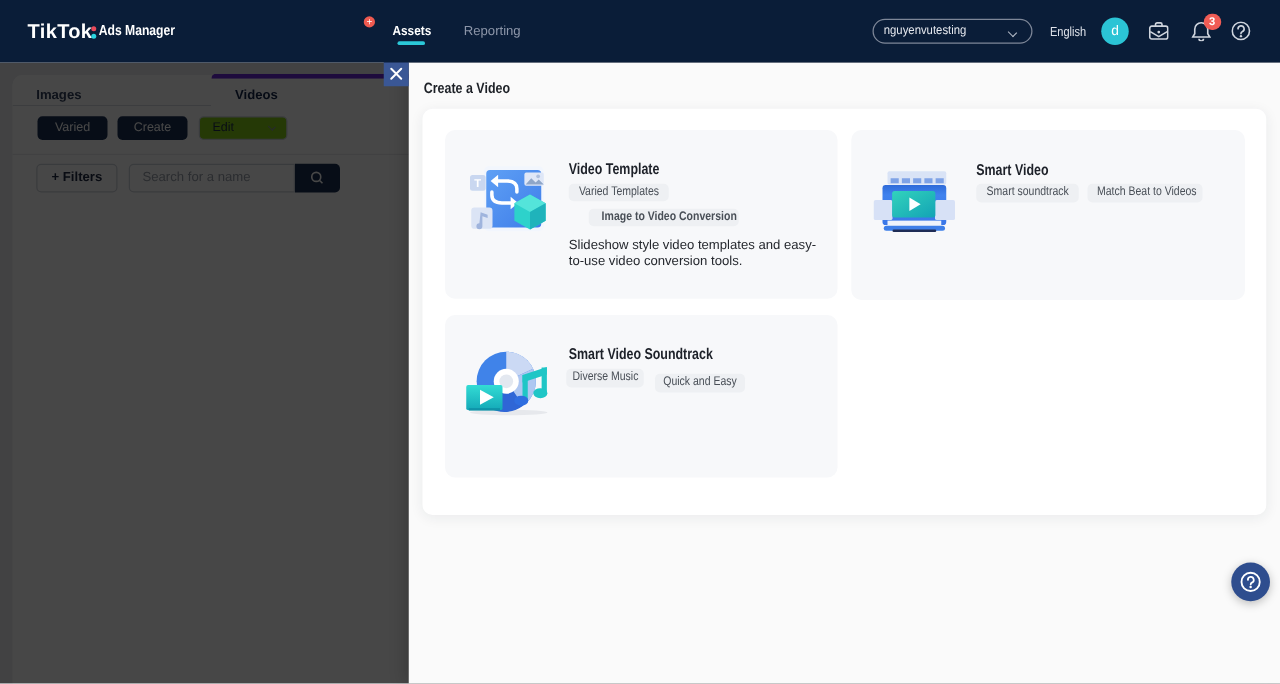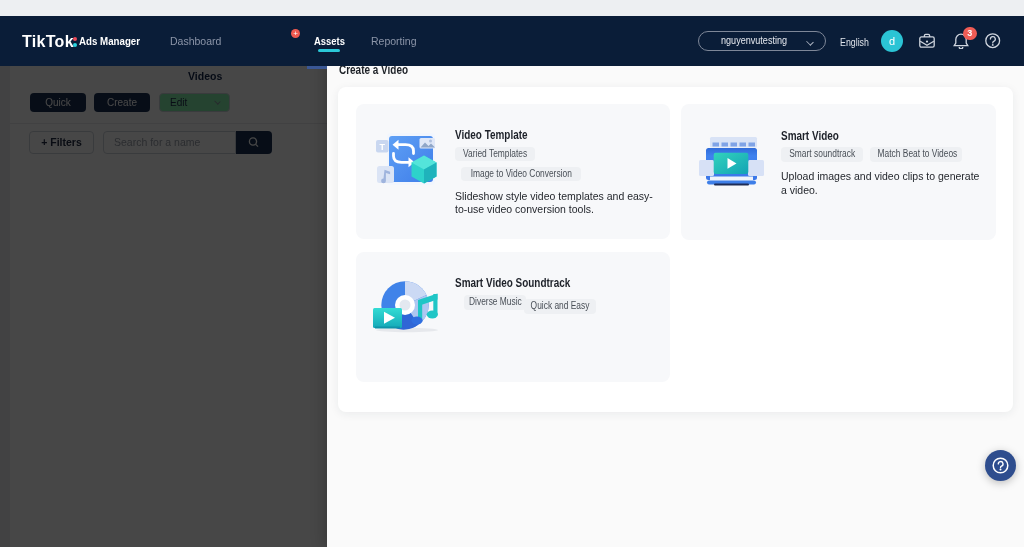--- a/index.html
+++ b/index.html
@@ -1,49 +1,49 @@
 <!DOCTYPE html>
 <html><head>
 <meta charset="utf-8">
 <style>
 * { margin:0; padding:0; box-sizing:border-box; }
 html,body { width:1024px; height:547px; overflow:hidden; font-family:"Liberation Sans", sans-serif; }
 #stage { position:relative; width:1024px; height:547px; background:#edeff2; overflow:hidden; }
 
 
-#header { position:absolute; left:0; top:0; width:1024px; height:50px; background:#0a1d38; z-index:30;margin-top:16px; }
+#header { position:absolute; left:0; top:0; width:1024px; height:50px; background:#0a1d38; z-index:30; }
 #logo { position:absolute; left:22px; top:17px; color:#fff; font-size:16px; font-weight:bold; letter-spacing:0.3px; }
 #colon i { position:absolute; left:72.5px; width:4px; height:4px; border-radius:50%; }
 #colon i.t { top:20.5px; background:#ea4a5a; }
 #colon i.b { top:26.5px; background:#2ad4e0; }
 #brandsub { position:absolute; left:79px; top:19px; color:#fff; font-size:11.5px; font-weight:bold; transform:scaleX(0.845); transform-origin:left top; white-space:nowrap; }
 .nav { position:absolute; top:0; height:50px; line-height:50px; font-size:10.5px; color:#8c95a8; }
 #nav-dash { left:170px; }
 #nav-camp { left:244px; }
 #nav-assets { left:314px; color:#fff; font-weight:bold; transform:scaleX(0.9); transform-origin:left center; }
 #nav-rep { left:371px; }
 #assets-underline { position:absolute; left:318px; top:33px; width:22px; height:2.5px; background:#2bc8d8; border-radius:2px; }
 #camp-badge { position:absolute; left:291px; top:12.5px; width:9px; height:9px; background:#ef5a50; border-radius:50%; color:#fff; font-size:8px; line-height:9px; text-align:center; }
-#userpill { position:absolute; left:698px; top:15px; width:128px; height:20px; border:1px solid #7e8798; border-radius:10px; color:#e6e9ef; font-size:10px; line-height:18px; padding-left:22px; }
+#userpill { position:absolute; left:698px; top:15px; width:128px; height:20px; border:1px solid #7e8798; border-radius:10px; color:#e6e9ef; font-size:10px; line-height:18px; padding-left:8px; }
 #userpill .txt { display:inline-block; transform:scaleX(0.907); transform-origin:left center; }
 #userpill .chev { position:absolute; right:12px; top:6.5px; width:6px; height:6px; border-right:1.4px solid #aeb5c2; border-bottom:1.4px solid #aeb5c2; transform:rotate(45deg) scaleY(0.8); }
 #lang { position:absolute; left:840px; top:19.5px; color:#dfe3ea; font-size:10.5px; transform:scaleX(0.84); transform-origin:left top; }
 #avatar { position:absolute; left:881px; top:14px; width:22px; height:22px; background:#2bc4d5; border-radius:50%; color:#fff; font-size:11px; text-align:center; line-height:22px; }
 .hicon { position:absolute; }
 #bell-badge { position:absolute; left:963px; top:10.5px; width:13.5px; height:13.5px; background:#f05c55; border-radius:50%; color:#fff; font-size:9px; font-weight:bold; line-height:13.5px; text-align:center; z-index:2; }
 
 
 #page { position:absolute; left:0; top:50px; width:1024px; height:497px; background:#eceef1; }
 #panel { position:absolute; left:10px; top:10px; width:1004px; height:487px; background:#fff; border-radius:8px 8px 0 0; }
 #tab-images { position:absolute; left:0; top:0; width:159px; height:24.5px; background:#fff; border-bottom:1px solid #d8dbe0; border-radius:8px 0 0 0; color:#33415e; font-size:10.5px; font-weight:bold; padding:9.5px 0 0 19px; }
-#tab-videos { position:absolute; left:159px; top:-1.5px; width:171px; height:27.5px; background:#fff; border-top:4px solid #4d7c0f; border-radius:4px 4px 0 0; color:#14264a; font-size:10.5px; font-weight:bold; padding:7px 0 0 19px; }
+#tab-videos { position:absolute; left:159px; top:-1.5px; width:171px; height:27.5px; background:#fff; border-top:4px solid #6d28d9; border-radius:4px 4px 0 0; color:#14264a; font-size:10.5px; font-weight:bold; padding:7px 0 0 19px; }
 .btn-dark { position:absolute; background:#1c3154; border-radius:4px; color:#fff; font-size:10px; text-align:center; }
 #btn-upload { left:20px; top:33px; width:56px; height:19px; line-height:19px; }
 #btn-create { left:84px; top:33px; width:56px; height:19px; line-height:19px; }
-#btn-edit { position:absolute; left:149px; top:33px; width:71px; height:19px; border:1px solid #ced3da; border-radius:4px; background:#86efac; color:#1f2d4d; font-size:10px; line-height:17px; padding-left:10px; }
+#btn-edit { position:absolute; left:149px; top:33px; width:71px; height:19px; border:1px solid #ced3da; border-radius:4px; background:#84cc16; color:#1f2d4d; font-size:10px; line-height:17px; padding-left:10px; }
 #btn-edit .chev { position:absolute; right:9px; top:5px; width:5px; height:5px; border-right:1.3px solid #8b93a2; border-bottom:1.3px solid #8b93a2; transform:rotate(45deg) scaleY(0.8); }
 #divider { position:absolute; left:0; top:63px; width:1004px; height:1px; background:#e8eaed; }
 #btn-filters { position:absolute; left:19px; top:71px; width:65px; height:23px; border:1px solid #ced3da; border-radius:4px; background:#fff; color:#222c44; font-size:10.5px; font-weight:bold; line-height:21px; text-align:center; }
 #search-input { position:absolute; left:93px; top:71px; width:133px; height:23px; border:1px solid #ced3da; border-radius:4px 0 0 4px; background:#fff; color:#9aa0ab; font-size:10.5px; line-height:21px; padding-left:10px; }
 #search-btn { position:absolute; left:226px; top:71px; width:36px; height:23px; background:#1c3154; border-radius:0 4px 4px 0; }
 
 #dim { position:absolute; left:0; top:50px; width:1024px; height:497px; background:rgba(0,0,0,0.72); z-index:10; }
 
 
 #drawer { position:absolute; left:327px; top:50px; width:697px; height:497px; background:#fafafa; z-index:20; box-shadow:-4px 0 12px rgba(0,0,0,0.18); }
@@ -62,22 +62,23 @@
 
 #close-btn { position:absolute; left:307px; top:49px; width:20px; height:20px; background:#3a5795; z-index:25; }
 #help-btn { position:absolute; left:985px; top:450px; width:31px; height:31px; background:#2e4d8e; border-radius:50%; z-index:25; box-shadow:0 2px 8px rgba(0,0,0,0.25); }
 </style>
 </head>
 <body>
 <div id="stage">
 
   <div id="page">
     <div id="panel">
+      <div id="tab-images">Images</div>
       <div id="tab-videos">Videos</div>
-      <div id="btn-upload" class="btn-dark">Quick</div>
+      <div id="btn-upload" class="btn-dark">Varied</div>
       <div id="btn-create" class="btn-dark">Create</div>
       <div id="btn-edit">Edit<span class="chev"></span></div>
       <div id="divider"></div>
       <div id="btn-filters">+ Filters</div>
       <div id="search-input">Search for a name</div>
       <div id="search-btn">
         <svg width="36" height="23" viewBox="0 0 36 23">
             <circle cx="17" cy="10.5" r="3.6" fill="none" stroke="#fff" stroke-width="1.3"></circle>
             <line x1="19.7" y1="13.4" x2="22" y2="15.6" stroke="#fff" stroke-width="1.3"></line>
           </svg>
@@ -114,21 +115,21 @@
 <path d="M41.5 31.5 L41.5 29 C41.5 24.2 38.5 22.7 33.5 22.7 L25 22.7" fill="none" stroke="#fff" stroke-width="2.8" stroke-linecap="round"></path>
 <path d="M26.5 17.7 L20.5 22.7 L26.5 27.7 z" fill="#fff"></path>
 <path d="M21.5 31.5 L21.5 34 C21.5 38.8 24.5 40.3 29.5 40.3 L38 40.3" fill="none" stroke="#fff" stroke-width="2.8" stroke-linecap="round"></path>
 <path d="M36.5 35.3 L42.5 40.3 L36.5 45.3 z" fill="#fff"></path>
 <path d="M52 33.5 l12.5 7 l0 14 l-12.5 7 l-12.5 -7 l0 -14 z" fill="#2dd2cb"></path>
 <path d="M52 33.5 l12.5 7 l-12.5 7 l-12.5 -7 z" fill="#54e4da"></path>
 <path d="M52 47.5 l12.5 -7 l0 14 l-12.5 7 z" fill="#1fb3bb"></path>
 </svg>
         <h3 style="top:24px;">Video Template</h3>
         <div class="tag" style="left:99px;top:42.8px;width:80px;"><span>Varied Templates</span></div>
-        <div class="tag" style="left:105px;top:62.7px;width:119.5px;"><span>Image to Video Conversion</span></div>
+        <div class="tag" style="left:115px;top:62.7px;width:119.5px;font-weight:bold;"><span>Image to Video Conversion</span></div>
         <div class="desc" style="top:85.5px;">Slideshow style video templates and easy-<br>to-use video conversion tools.</div>
       </div>
       <div id="card2" class="card">
         <svg class="cicon" style="left:17px;top:29px;" width="68" height="54" viewBox="0 0 68 54">
 <defs>
 <linearGradient id="tea2" x1="0" y1="0" x2="1" y2="1">
                 <stop offset="0" stop-color="#32d3bc"></stop>
                 <stop offset="1" stop-color="#13a3b5"></stop>
               </linearGradient>
 <linearGradient id="blu2" x1="0" y1="0" x2="0" y2="1">
@@ -144,21 +145,20 @@
 <rect x="50" y="27" width="16" height="16" rx="1.5" fill="#d7e1f6"></rect>
 <rect x="12" y="43.5" width="43" height="4" fill="#eef3fb"></rect>
 <rect x="15.7" y="19.8" width="34.6" height="21.1" rx="2" fill="url(#tea2)"></rect>
 <path d="M29.5 25 l9 5.4 l-9 5.4 z" fill="#fff"></path>
 <rect x="9" y="47.5" width="49" height="4" rx="2" fill="#3e7fe8"></rect>
 <rect x="16" y="50.5" width="35" height="2" rx="1" fill="#1e2c55"></rect>
 </svg>
         <h3 style="left:100px;top:25px;">Smart Video</h3>
         <div class="tag" style="left:100px;top:43.1px;width:82px;"><span>Smart soundtrack</span></div>
         <div class="tag" style="left:189px;top:43.1px;width:92px;"><span>Match Beat to Videos</span></div>
-        <div class="desc" style="left:100px;top:66px;">Upload images and video clips to generate<br>a video.</div>
       </div>
       <div id="card3" class="card">
         <svg class="cicon" style="left:16px;top:27px;" width="70" height="64" viewBox="0 0 70 64">
 <defs>
 <linearGradient id="tea3" x1="0" y1="0" x2="0" y2="1">
                 <stop offset="0" stop-color="#33dcd4"></stop>
                 <stop offset="1" stop-color="#14a9b8"></stop>
               </linearGradient>
 </defs>
 <ellipse cx="35" cy="51" rx="31" ry="2.2" fill="#e6e8ec"></ellipse>
@@ -173,21 +173,21 @@
 <rect x="46" y="21" width="4.2" height="20.5" fill="#1fc6c6"></rect>
 <rect x="61.3" y="15" width="4.2" height="20.5" fill="#1fc6c6"></rect>
 <ellipse cx="45" cy="41.5" rx="5.6" ry="4" fill="#2f6ee0"></ellipse>
 <ellipse cx="60.3" cy="35.5" rx="5.6" ry="4" fill="#1fc6c6"></ellipse>
 </g>
 <rect x="1" y="29" width="29" height="20" rx="1.5" fill="url(#tea3)"></rect>
 <path d="M12 32.8 l11 6 l-11 6 z" fill="#fff"></path>
 <rect x="3" y="47.5" width="25" height="2" fill="#0f93a8"></rect>
 </svg>
         <h3 style="top:24px;">Smart Video Soundtrack</h3>
-        <div class="tag" style="left:108px;top:43px;width:62px;"><span>Diverse Music</span></div>
+        <div class="tag" style="left:97px;top:43px;width:62px;"><span>Diverse Music</span></div>
         <div class="tag" style="left:168px;top:47px;width:72px;text-align:center;"><span>Quick and Easy</span></div>
       </div>
     </div>
   </div>
 
   <div id="close-btn">
     <svg width="20" height="20" viewBox="0 0 20 20">
         <path d="M6 6 L14 14 M14 6 L6 14" stroke="#fff" stroke-width="1.6" stroke-linecap="round"></path>
       </svg>
   </div>
@@ -200,21 +200,20 @@
       </svg>
   </div>
 
   <div id="header">
     <div id="logo">TikTok</div>
       <div id="colon">
         <i class="t"></i>
         <i class="b"></i>
       </div>
     <div id="brandsub">Ads Manager</div>
-    <div id="nav-dash" class="nav">Dashboard</div>
     <div id="camp-badge">+</div>
     <div id="nav-assets" class="nav">Assets</div>
     <div id="assets-underline"></div>
     <div id="nav-rep" class="nav">Reporting</div>
     <div id="userpill"><span class="txt">nguyenvutesting</span><span class="chev"></span></div>
     <div id="lang">English</div>
     <div id="avatar">d</div>
     <svg class="hicon" style="left:919px;top:17px;" width="16" height="15" viewBox="0 0 16 15">
         <rect x="0.8" y="3.9" width="14.4" height="10.3" rx="1.6" fill="none" stroke="#cfd5de" stroke-width="1.3"></rect>
         <path d="M5.4 3.9 V2.6 a1.3 1.3 0 0 1 1.3 -1.3 h2.6 a1.3 1.3 0 0 1 1.3 1.3 V3.9" fill="none" stroke="#cfd5de" stroke-width="1.3"></path>

